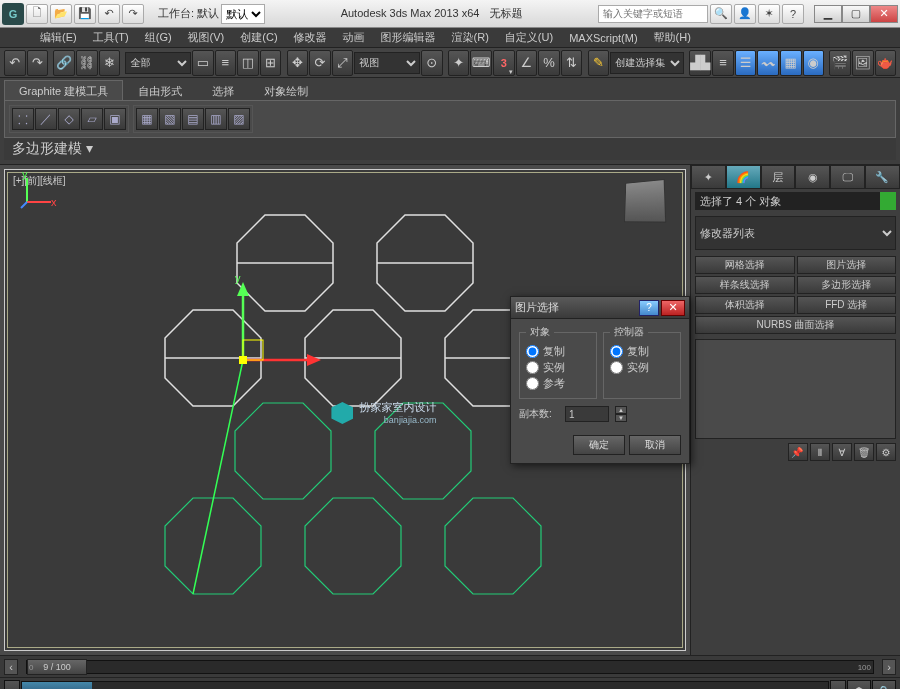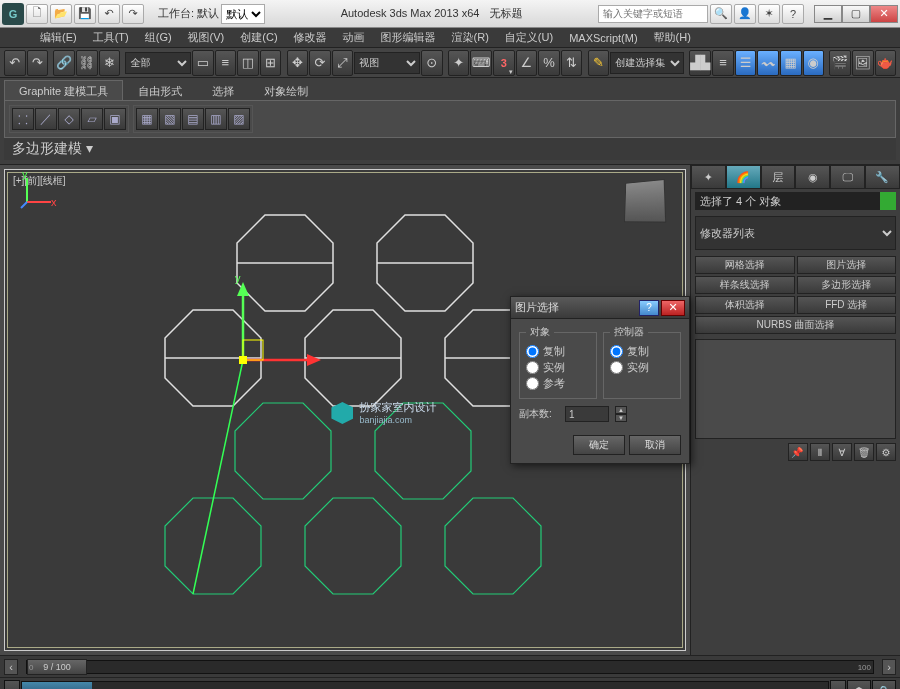--- a/index.html
+++ b/index.html
@@ -262,21 +262,21 @@
           <line x1="238" y1="190" x2="308" y2="190" stroke="#f33" stroke-width="2.5"></line>
           <polygon points="316,190 302,184 302,196" fill="#f33"></polygon>
           <rect x="238" y="170" width="20" height="20" fill="none" stroke="#ff0" stroke-width="1"></rect>
           <rect x="234" y="186" width="8" height="8" fill="#ff0"></rect>
         </g>
       </svg>
       <div class="watermark">
         <div class="wm-ico"></div>
         <div>
           <div>扮家家室内设计</div>
-          <div style="font-size:9px;color:#9bc;">banjiajia.com</div>
+          <div style="font-size:9px;color:#9bc;text-align:right;">banjiajia.com</div>
         </div>
       </div>
       <svg class="axis-gizmo" viewBox="0 0 40 40">
         <line x1="8" y1="32" x2="8" y2="8" stroke="#5f5" stroke-width="2"></line>
         <line x1="8" y1="32" x2="32" y2="32" stroke="#f44" stroke-width="2"></line>
         <line x1="8" y1="32" x2="2" y2="38" stroke="#48f" stroke-width="2"></line>
         <text x="3" y="8" fill="#5f5" font-size="8">y</text>
         <text x="32" y="36" fill="#f44" font-size="8">x</text>
       </svg>
     </div>

